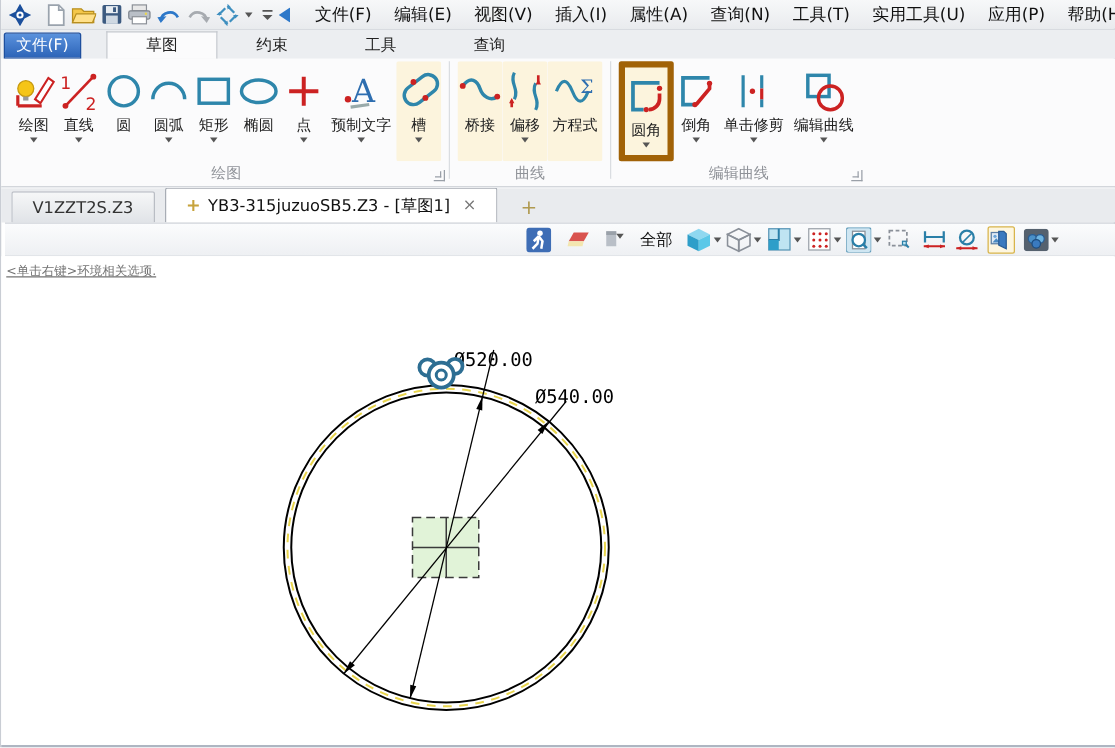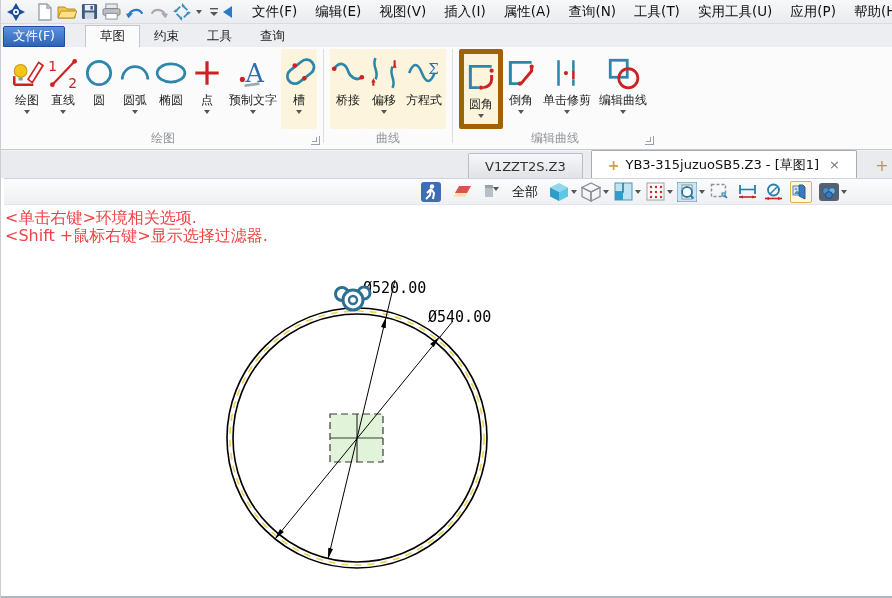--- a/index.html
+++ b/index.html
@@ -11,57 +11,57 @@
   .menubar{position:absolute;left:0;top:0;width:892px;height:24px;background:linear-gradient(#f7f8f9,#e9ebee);display:flex;align-items:center;padding:0 6px;gap:4px;border-bottom:1px solid #d8dbe0;}
   .qicon{width:22px;height:20px;display:inline-flex;align-items:center;justify-content:center;border-radius:2px;}
   .qsep{width:1px;height:16px;background:#c9ccd1;margin:0 2px;}
   .menus{display:flex;align-items:center;gap:2px;margin-left:8px;}
   .menu-item{font-size:13.5px;color:#111;padding:2px 8px;white-space:nowrap;}
 
   
   .tabrow{position:absolute;left:0;top:24px;width:892px;height:23px;background:#eceef1;display:flex;align-items:flex-end;}
   .file-btn{height:21px;margin-left:2px;width:62px;display:flex;align-items:center;justify-content:center;font-size:12.5px;color:#fff;background:linear-gradient(#5a92dd,#2d64b8);border:1px solid #1e4f9e;border-radius:2px 2px 0 0;}
   .rtabs{display:flex;margin-left:20px;height:22px;}
-  .rtab{padding:0 14px;display:flex;align-items:center;font-size:12.5px;color:#222;height:22px;}
+  .rtab{padding:0 31px;display:flex;align-items:center;font-size:12.5px;color:#222;height:22px;}
   .rtab.active{background:#fbfbfc;border:1px solid #c3c7cd;border-bottom:none;}
 
   
   .ribbon{position:absolute;left:0;top:47px;width:892px;height:103px;background:#fbfbfc;border-bottom:1px solid #c6cad0;display:flex;align-items:stretch;padding-left:4px;}
   .rgroup{position:relative;display:flex;align-items:flex-start;padding:2px 4px 16px 4px;}
   .glabel{position:absolute;bottom:2px;left:0;right:0;text-align:center;font-size:12px;color:#8f9298;}
   .launcher{position:absolute;bottom:4px;right:1px;width:9px;height:9px;border-right:1px solid #9aa0a8;border-bottom:1px solid #9aa0a8;}
   .launcher:before{content:"";position:absolute;right:2px;bottom:2px;width:4px;height:4px;border-right:1px solid #9aa0a8;border-bottom:1px solid #9aa0a8;}
   .gsep{width:1px;background:#dadde1;height:94px;margin:2px 2px 0 2px;}
   .rbtn{display:flex;flex-direction:column;align-items:center;padding-top:3px;height:80px;border:1px solid transparent;border-radius:2px;}
   .rbtn .ric{height:40px;display:flex;align-items:center;justify-content:center;}
   .rbtn .rlbl{font-size:12px;color:#222;line-height:14px;text-align:center;white-space:nowrap;padding:0 3px;}
   .rbtn.wrap .rlbl{white-space:normal;width:78px;line-height:13px;}
   .dd{height:10px;display:flex;align-items:center;justify-content:center;width:100%;}
   .dd i{display:block;width:0;height:0;border-left:3.5px solid transparent;border-right:3.5px solid transparent;border-top:4px solid #555;}
   .rbtn.hl{background:#fcf4dd;}
   .rbtn.sel{background:#fcf4dd;border:5px solid #a16207;}
 
   
-  .doctabs{position:absolute;left:0;top:150px;width:892px;height:28px;background:#e9ebee;border-top:1px solid #f2f3f5;display:flex;align-items:flex-end;justify-content:flex-end;}
+  .doctabs{position:absolute;left:0;top:150px;width:892px;height:28px;background:#e9ebee;border-top:1px solid #f2f3f5;display:flex;align-items:flex-end;}
   .dtab{height:25px;display:flex;align-items:center;font-size:13px;color:#333;padding:0 16px;background:linear-gradient(#f6f7f8,#e0e3e7);border:1px solid #b9bdc4;border-bottom:none;margin-left:8px;border-radius:2px 2px 0 0;}
   .dtab.active{height:28px;background:#fff;color:#111;border-color:#a8adb5;}
   .dtab .mod{color:#c7a33c;font-weight:bold;margin-right:6px;font-size:14px;}
   .dtab .cls{color:#777;margin-left:10px;font-size:13px;}
   .newtab{width:22px;height:22px;display:flex;align-items:center;justify-content:center;color:#b09a50;font-size:16px;margin-left:14px;margin-bottom:2px;}
 
   
   .toolbar{position:absolute;left:3px;top:178px;width:892px;height:27px;background:linear-gradient(#fbfcfd,#eef0f3);border-top:1px solid #d0d4da;border-bottom:1px solid #e2e5e9;display:flex;align-items:center;}
   .ticon{width:22px;height:22px;display:inline-flex;align-items:center;justify-content:center;border-radius:2px;flex:none;}
   .ticon.gold{border:1.5px solid #d8b44a;background:#fdf6e0;}
   .tdd{width:0;height:0;border-left:3px solid transparent;border-right:3px solid transparent;border-top:4px solid #555;margin:0 3px 0 1px;flex:none;}
   .tlabel{font-size:13px;color:#111;margin:0 10px;flex:none;}
 
   
   .canvas{position:absolute;left:0;top:205px;width:892px;height:391px;background:#fff;}
-  .status{position:absolute;left:4px;top:4px;font-size:16px;color:#ef4444;line-height:18px;}
+  .status{position:absolute;left:4px;top:4px;font-size:10px;color:#737373;line-height:18px;text-decoration:underline;}
   .canvas svg{position:absolute;left:0;top:0;}
 
   .bottom-edge{position:absolute;left:0;top:596px;width:892px;height:2px;background:#aeb6c2;}
 </style>
 </head>
 <body>
 
 <div class="window">
 
   <div class="menubar">
@@ -208,20 +208,31 @@
         <span class="rlbl">圆</span>
         <span class="dd"></span>
       </div>
       <div class="rbtn">
         <span class="ric">
           <svg width="34" height="34" viewBox="0 0 32 32">
               <path d="M4,22 a12,12 0 0 1 24,0" fill="none" stroke="#2e86ab" stroke-width="2.6"></path>
             </svg>
         </span>
         <span class="rlbl">圆弧</span>
+        <span class="dd">
+            <i></i>
+          </span>
+      </div>
+      <div class="rbtn">
+        <span class="ric">
+          <svg width="34" height="34" viewBox="0 0 32 32">
+              <rect x="5" y="7" width="22" height="18" fill="none" stroke="#2e86ab" stroke-width="2.6"></rect>
+            </svg>
+        </span>
+        <span class="rlbl">矩形</span>
         <span class="dd">
             <i></i>
           </span>
       </div>
       <div class="rbtn">
         <span class="ric">
           <svg width="34" height="34" viewBox="0 0 32 32">
               <ellipse cx="16" cy="16" rx="13" ry="8.5" fill="none" stroke="#2e86ab" stroke-width="2.6"></ellipse>
             </svg>
         </span>
@@ -506,21 +517,20 @@
           <circle cx="13" cy="8" r="3.4" fill="#6db3e0" stroke="#2a5d94"></circle>
           <circle cx="10" cy="12" r="3.4" fill="#3a7abf" stroke="#1d4d80"></circle>
         </svg>
     </span>
     <span class="tdd"></span>
   </div>
 
   <div class="canvas">
     <div class="status">
       <div>&lt;单击右键&gt;环境相关选项.</div>
-      <div>&lt;Shift +鼠标右键&gt;显示选择过滤器.</div>
     </div>
 
     <svg width="892" height="391" viewBox="0 0 892 391">
 
       <circle cx="356" cy="233" r="127" fill="none" stroke="#e8d44d" stroke-width="1.6" stroke-dasharray="7,6"></circle>
 
       <circle cx="356" cy="233" r="130" fill="none" stroke="#000" stroke-width="1.6"></circle>
 
       <circle cx="356" cy="233" r="124" fill="none" stroke="#000" stroke-width="1.6"></circle>
 

